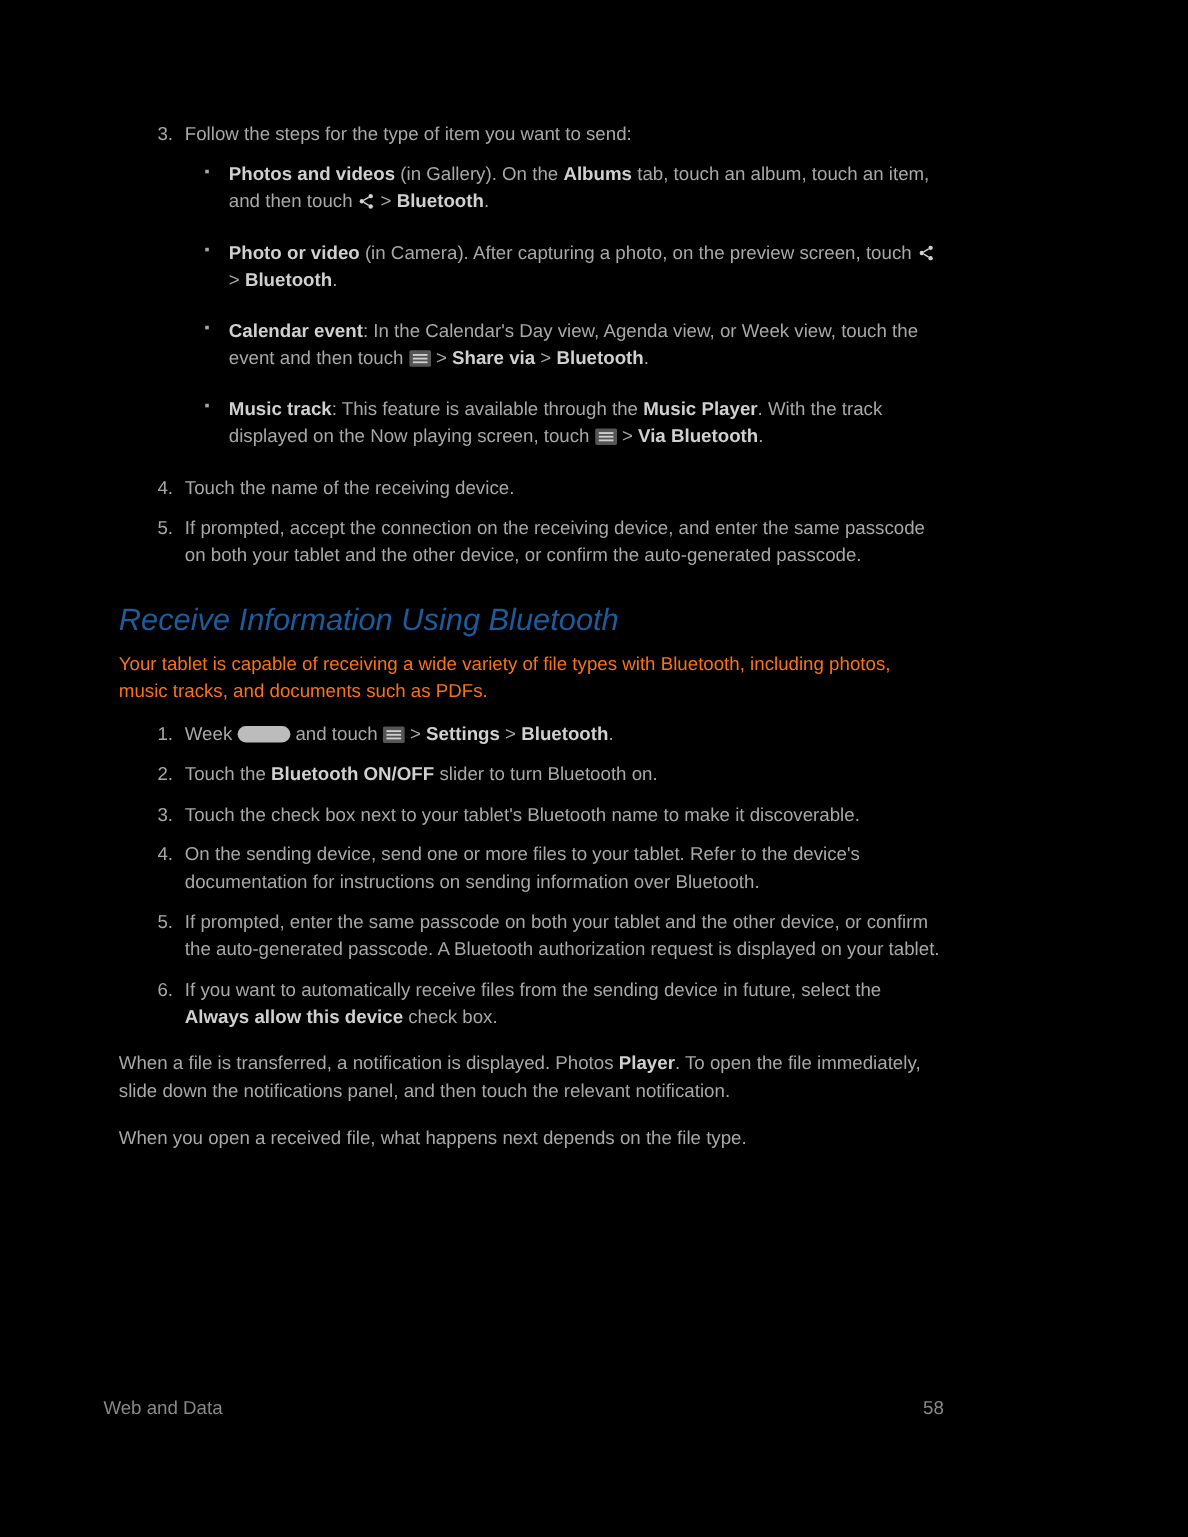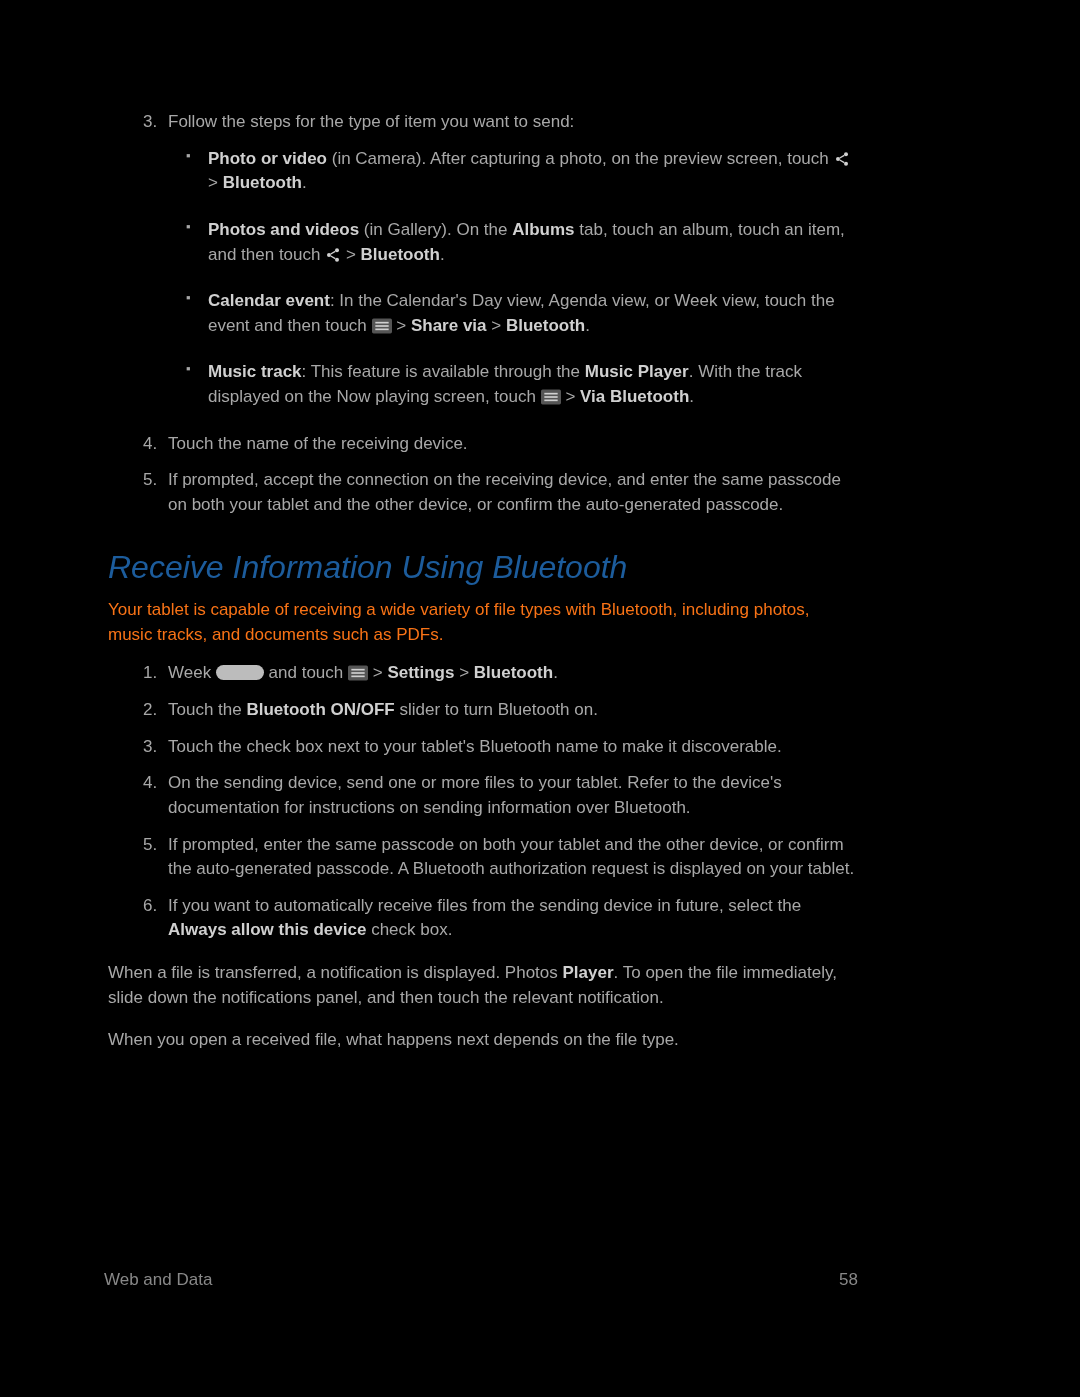--- a/index.html
+++ b/index.html
@@ -49,36 +49,36 @@
     font-size: 13px;
   }
   strong, b {
     color: #d0d0d0;
     font-weight: bold;
   }
   h2.section {
     font-family: Arial, Helvetica, sans-serif;
     font-style: italic;
     font-weight: normal;
-    font-size: 32px;
+    font-size: 28px;
     color: #1c5c9c;
     margin: 26px 0 8px 0;
   }
   p.intro {
     margin: 0 0 14px 0;
     color: #f97316;
   }
   p.body {
     margin: 0 0 18px 0;
     color: #a8a8a8;
   }
   .footer {
     position: absolute;
     bottom: 104px;
-    left: 104px;
+    left: 94px;
     right: 108px;
     display: flex;
     justify-content: space-between;
     font-size: 17px;
     color: #888;
   }
   
   .icon {
     display: inline-block;
     vertical-align: -3px;
@@ -96,29 +96,29 @@
 </head>
 <body>
 
 <div class="page">
 
   <ol class="main" start="3">
     <li>
       <span>Follow the steps for the type of item you want to send:</span>
       <ul class="sub">
         <li>
-          <b>Photo or video</b><span> (in Camera). After capturing a photo, on the preview screen, touch </span><span class="icon"><svg width="16" height="16" viewBox="0 0 24 24" fill="#d0d0d0">
+          <b>Photos and videos</b><span> (in Gallery). On the </span><b>Albums</b><span> tab, touch an album, touch an item, and then touch </span><span class="icon"><svg width="16" height="16" viewBox="0 0 24 24" fill="#d0d0d0">
                 <circle cx="18" cy="5" r="3"></circle>
                 <circle cx="6" cy="12" r="3"></circle>
                 <circle cx="18" cy="19" r="3"></circle>
                 <path d="M8.6 13.5l6.8 4M8.6 10.5l6.8-4" stroke="#d0d0d0" stroke-width="2"></path>
               </svg></span><span> &gt; </span><b>Bluetooth</b><span>.</span>
         </li>
         <li>
-          <b>Photos and videos</b><span> (in Gallery). On the </span><b>Albums</b><span> tab, touch an album, touch an item, and then touch </span><span class="icon"><svg width="16" height="16" viewBox="0 0 24 24" fill="#d0d0d0">
+          <b>Photo or video</b><span> (in Camera). After capturing a photo, on the preview screen, touch </span><span class="icon"><svg width="16" height="16" viewBox="0 0 24 24" fill="#d0d0d0">
                 <circle cx="18" cy="5" r="3"></circle>
                 <circle cx="6" cy="12" r="3"></circle>
                 <circle cx="18" cy="19" r="3"></circle>
                 <path d="M8.6 13.5l6.8 4M8.6 10.5l6.8-4" stroke="#d0d0d0" stroke-width="2"></path>
               </svg></span><span> &gt; </span><b>Bluetooth</b><span>.</span>
         </li>
         <li>
           <b>Calendar event</b><span>: In the Calendar's Day view, Agenda view, or Week view, touch the event and then touch </span><span class="icon"><svg width="20" height="16" viewBox="0 0 24 18">
                 <rect x="0" y="0" width="24" height="18" rx="2" fill="#555"></rect>
                 <rect x="4" y="4" width="16" height="2" fill="#d0d0d0"></rect>

